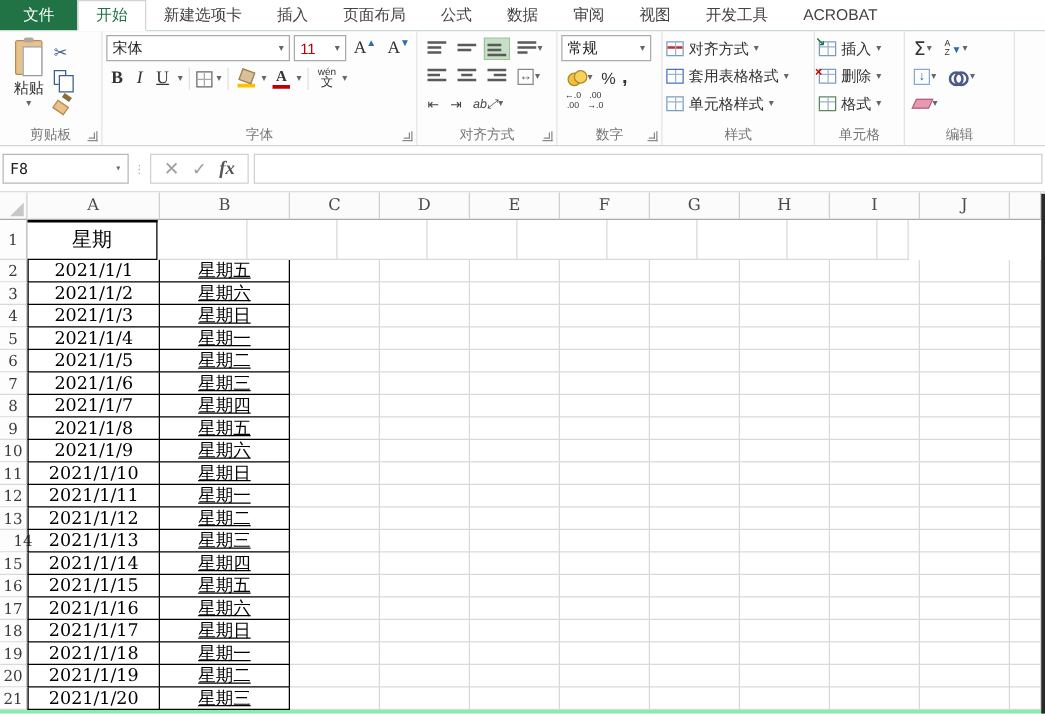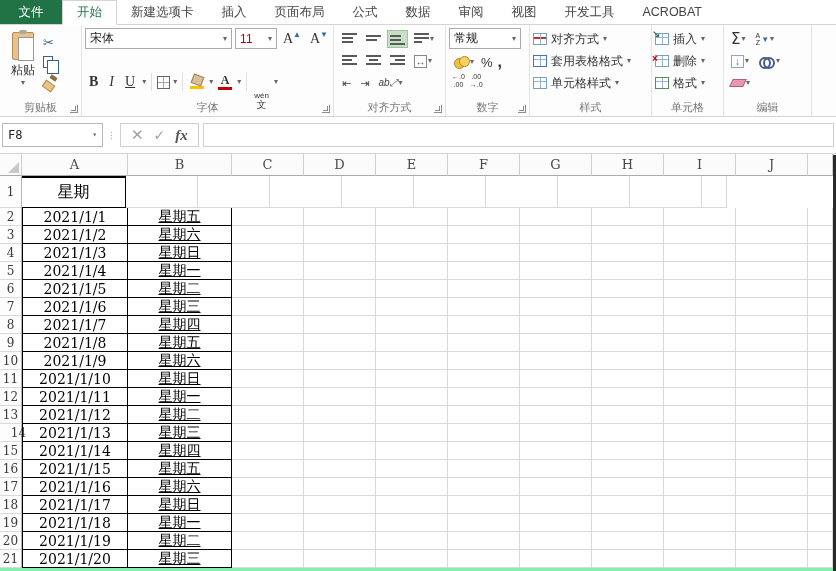--- a/index.html
+++ b/index.html
@@ -48,21 +48,21 @@
   .vr { width:1px; height:18px; background:#e0e0e0; margin:0 2px; }
   .border-ic { width:13px; height:13px; border:1px solid #666; position:relative; }
   .border-ic::before { content:""; position:absolute; left:5px; top:0; bottom:0; width:1px; background:#aaa; }
   .border-ic::after { content:""; position:absolute; top:5px; left:0; right:0; height:1px; background:#aaa; }
   .bucket-ic { width:14px; height:10px; position:relative; }
   .bucket-ic::before { content:""; position:absolute; left:2px; top:0; width:9px; height:8px; background:#d9c09a; border:1px solid #a08050; transform:rotate(20deg); }
   .colorbar { display:block; width:14px; height:3px; margin-top:1px; }
   .yellow { background:#ffc000; } .red { background:#c00000; }
   .font-color-a { font-family:"Liberation Serif",serif; font-weight:bold; font-size:12px; color:#333; line-height:1; }
   .stackbtn { display:flex; flex-direction:column; align-items:center; padding:0 2px; }
-  .pinyin { font-size:8px; color:#333; line-height:1;margin-top:38px; }
+  .pinyin { font-size:8px; color:#333; line-height:1; }
   .pinyin .han { font-size:10px; }
 
   
   .g-align { width:112px; }
   .arow { display:flex; align-items:center; gap:5px; height:22px; padding-left:3px; }
   .al { width:15px; height:12px; position:relative; display:inline-block; }
   .al i { position:absolute; left:0; height:2px; background:#5a5a5a; width:100%; }
   .sel { background:#c6dfc6; outline:1px solid #9cc49c; }
   .albtn { padding:2px; display:flex; align-items:center; gap:1px; }
 

